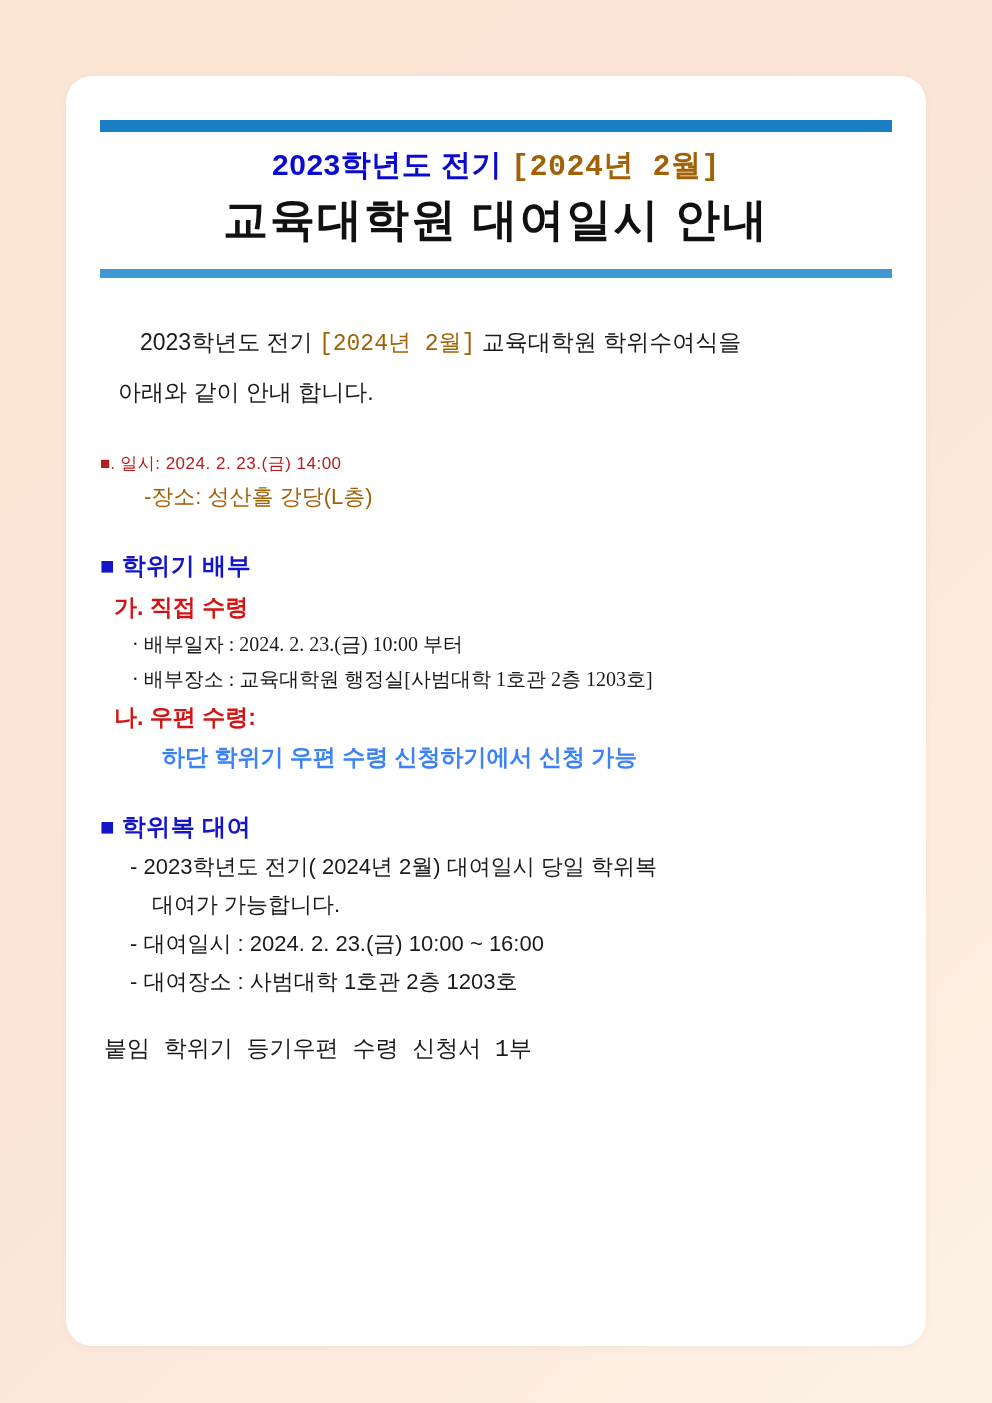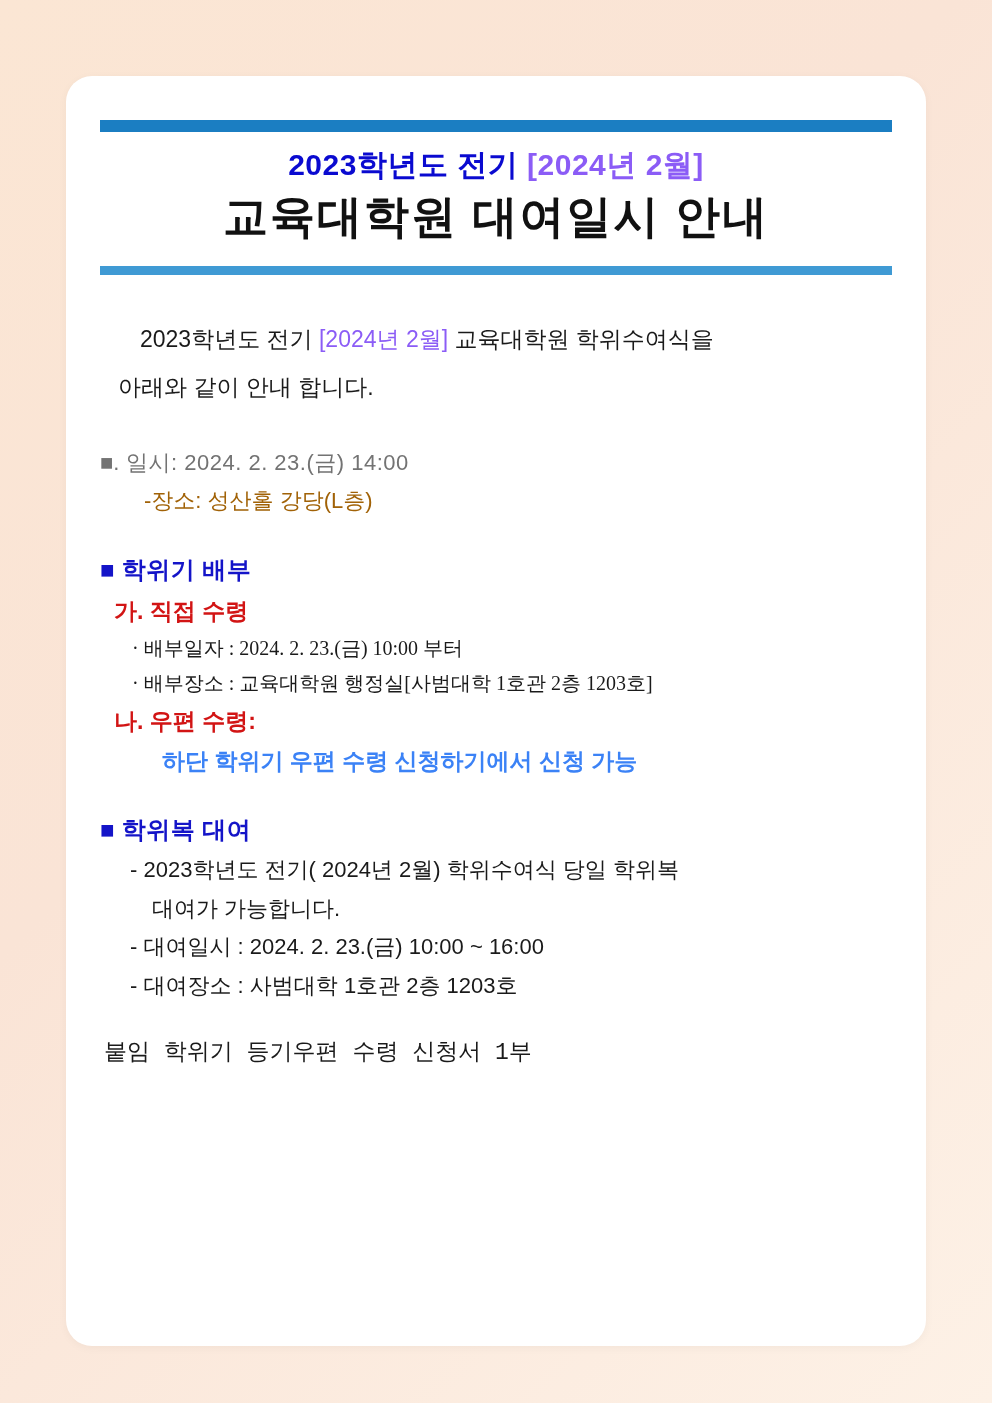--- a/index.html
+++ b/index.html
@@ -43,21 +43,21 @@
     text-align: center;
     padding: 14px 0 8px 0;
   }
   .title-line1 {
     font-size: 30px;
     font-weight: bold;
     letter-spacing: 0.5px;
     line-height: 1.25;
   }
   .t-blue { color: #0a0ad0; }
-  .t-red { color: #8b5cf6; }
+  .t-red { color: #a16207; font-family: Liberation Mono, monospace; }
   .title-line2 {
     font-size: 45px;
     font-weight: bold;
     color: #111111;
     letter-spacing: 2px;
     line-height: 1.3;
     margin-top: 4px;
   }
   .body {
     margin-top: 44px;
@@ -71,22 +71,22 @@
   }
   .para .indent { display: inline-block; width: 22px; }
   .blank { height: 28px; }
   .blue-head {
     color: #1414c8;
     font-weight: bold;
     font-size: 24px;
     letter-spacing: 0.5px;
   }
   .blue-line {
-    color: #737373;
-    font-size: 22px;
+    color: #b91c1c;
+    font-size: 17px;
     letter-spacing: 0.5px;
   }
   .sub-line {
     color: #a16207;
     font-size: 22px;
     padding-left: 44px;
   }
   .red-head {
     color: #d21414;
     font-weight: bold;
@@ -168,21 +168,21 @@
         <div class="red-head">나. 우편 수령:</div>
         <div class="red-strong">하단 학위기 우편 수령 신청하기에서 신청 가능</div>
       </div>
 
       <div class="blank"></div>
 
       <div>
         <div class="blue-head">
           <span class="sq">■</span><span> 학위복 대여</span>
         </div>
-        <div class="dash-line">- 2023학년도 전기( 2024년 2월) 학위수여식 당일 학위복</div>
+        <div class="dash-line">- 2023학년도 전기( 2024년 2월) 대여일시 당일 학위복</div>
         <div class="dash-cont">대여가 가능합니다.</div>
         <div class="dash-line">- 대여일시 : 2024. 2. 23.(금) 10:00 ~ 16:00</div>
         <div class="dash-line">- 대여장소 : 사범대학 1호관 2층 1203호</div>
       </div>
 
       <div class="blank"></div>
 
       <div class="attach">붙임  학위기 등기우편 수령 신청서  1부</div>
 
     </div>

